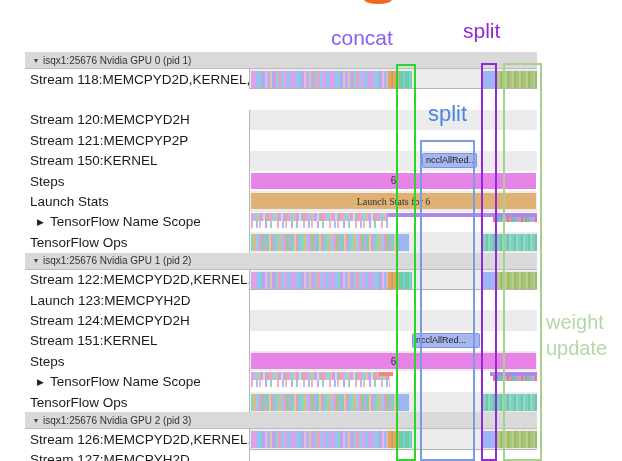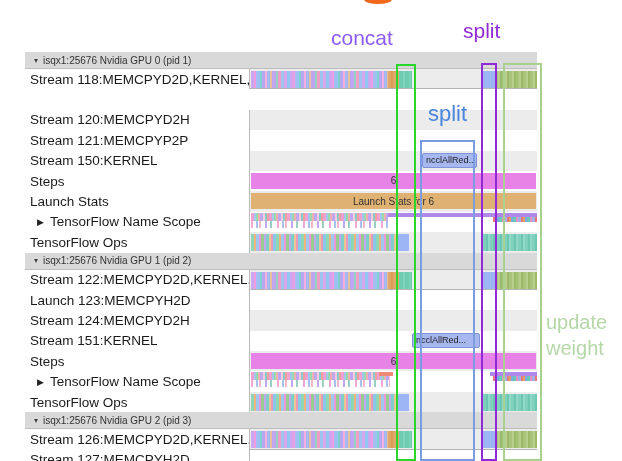--- a/index.html
+++ b/index.html
@@ -38,21 +38,21 @@
   .seg-drips{height:7px;top:9px;background:repeating-linear-gradient(90deg,#f0a8d8 0 2px,transparent 2px 5px,
     #a8c0f0 5px 7px,transparent 7px 8px,#f0b8c8 8px 10px,transparent 10px 14px,#c0a8f0 14px 16px,
     transparent 16px 19px,#98d0c0 19px 21px,transparent 21px 26px);}
   .seg-violet{height:4px;top:1px;background:#b089e8;}
   .seg-salmon{height:4px;top:1px;background:#f08878;}
   .seg-rstripes{height:5px;top:5px;background:repeating-linear-gradient(90deg,#e87878 0 2px,#e8a060 2px 4px,
     #78a8e8 4px 6px,#68c8b8 6px 9px,#e890c0 9px 11px,#a0b0e8 11px 14px);}
   .bar-full{position:absolute;left:1px;width:285px;top:2px;height:16px;display:flex;
             align-items:center;justify-content:center;font-size:10px;color:#333;}
   .bar-steps{background:#e782e7;}
-  .bar-launch{background:#dfb273;}
+  .bar-launch{background:#dfb273;font-family:Liberation Serif, serif;}
   .bar-nccl{position:absolute;top:2px;height:15px;background:#a7b7f0;border:1px solid #8094dc;
             border-radius:2px;box-sizing:border-box;display:flex;align-items:center;
             font-size:9px;color:#222;padding-left:3px;white-space:nowrap;overflow:hidden;}
   
   .anno{position:absolute;pointer-events:none;z-index:10;}
   #box-concat{left:396px;top:64px;width:20px;height:397px;border:2px solid #2bd62b;box-sizing:border-box;}
   #box-split{left:481px;top:63px;width:16px;height:398px;border:2px solid #9229d8;box-sizing:border-box;}
   #box-nccl{left:420px;top:140px;width:55px;height:321px;border:2px solid #7a9ce0;box-sizing:border-box;}
   #box-weight{left:503px;top:63px;width:39px;height:398px;border:2px solid #a9d18e;box-sizing:border-box;}
   #txt-concat{left:331px;top:26px;font-size:21px;color:#8b5cf6;}
@@ -255,16 +255,16 @@
 
   <div id="orange-arc" class="anno"></div>
   <div id="box-concat" class="anno"></div>
   <div id="box-split" class="anno"></div>
   <div id="box-nccl" class="anno"></div>
   <div id="box-weight" class="anno"></div>
   <div id="txt-concat" class="anno anno-label">concat</div>
   <div id="txt-split" class="anno anno-label">split</div>
   <div id="txt-nccl" class="anno anno-label">split</div>
   <div id="txt-weight" class="anno anno-label">
+    <div>weight</div>
     <div>update</div>
-    <div>weight</div>
   </div>
 </div>
 
 </body></html>

